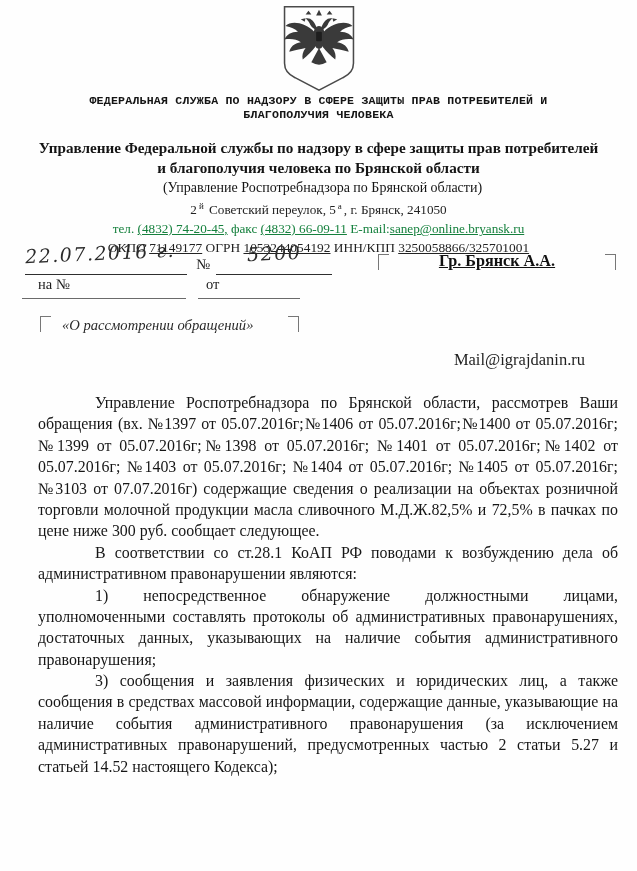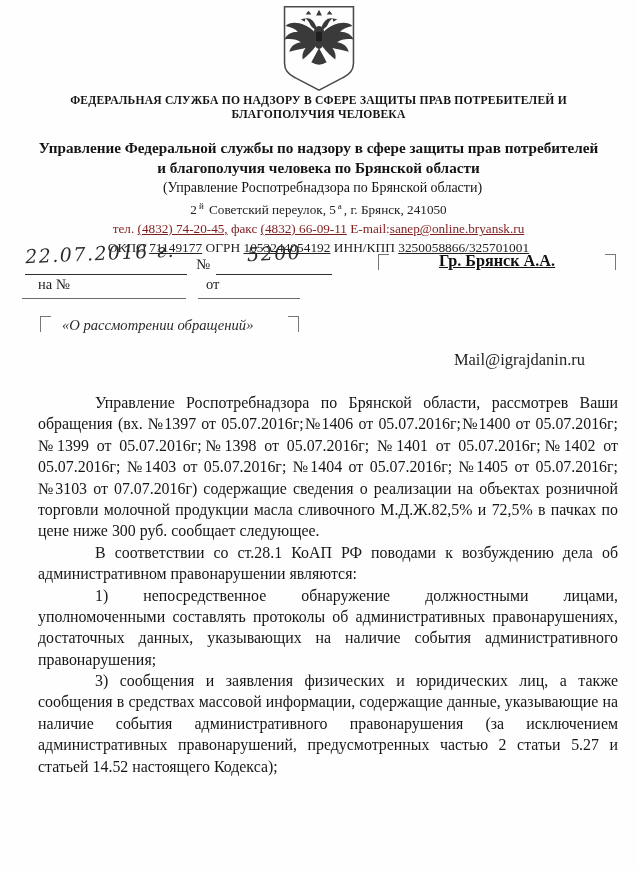--- a/index.html
+++ b/index.html
@@ -10,32 +10,32 @@
     background:#fefefe;
     color:#1c1c1c;
     font-family:"Liberation Serif","DejaVu Serif",serif;
     overflow:hidden;
   }
   
   .emblem{position:absolute;top:3px;left:0;right:0;display:flex;justify-content:center;}
   
   .letterhead{position:absolute;top:94px;left:0;width:100%;text-align:center;}
   .agency{
-    font-family:Liberation Serif, serif;
+    font-family:Liberation Mono, monospace;
     font-weight:700;font-size:11.6px;line-height:1.22;
     max-width:525px;margin:0 auto;letter-spacing:.2px;color:#141414;
   }
   .department{
     font-weight:700;font-size:15.2px;line-height:1.3;
     max-width:568px;margin:16px auto 0;color:#141414;
   }
   .department-short{font-weight:400;font-size:14px;margin-top:2px;color:#141414;margin-left:8px;}
   .addr-line{font-size:13.2px;margin-top:5px;color:#222;}
   .addr-line sup{font-size:9px;vertical-align:super;margin:0 2px;}
-  .contact-line{font-size:13.2px;margin-top:3px;color:#7f1d1d;}
+  .contact-line{font-size:13.2px;margin-top:3px;color:#15803d;}
   .codes-line{font-size:13.4px;margin-top:3px;color:#222;}
   .u{text-decoration:underline;}
   
   .meta{position:absolute;top:248px;left:0;width:100%;height:74px;}
   .hand{
     font-family:"DejaVu Serif",serif;font-style:italic;
     font-size:19px;letter-spacing:1.5px;color:#2b2b2b;
     display:inline-block;transform:rotate(-2.5deg);
   }
   .date-cell{position:absolute;left:25px;top:-6px;width:162px;height:32px;border-bottom:1.6px solid #2e2e2e;}

